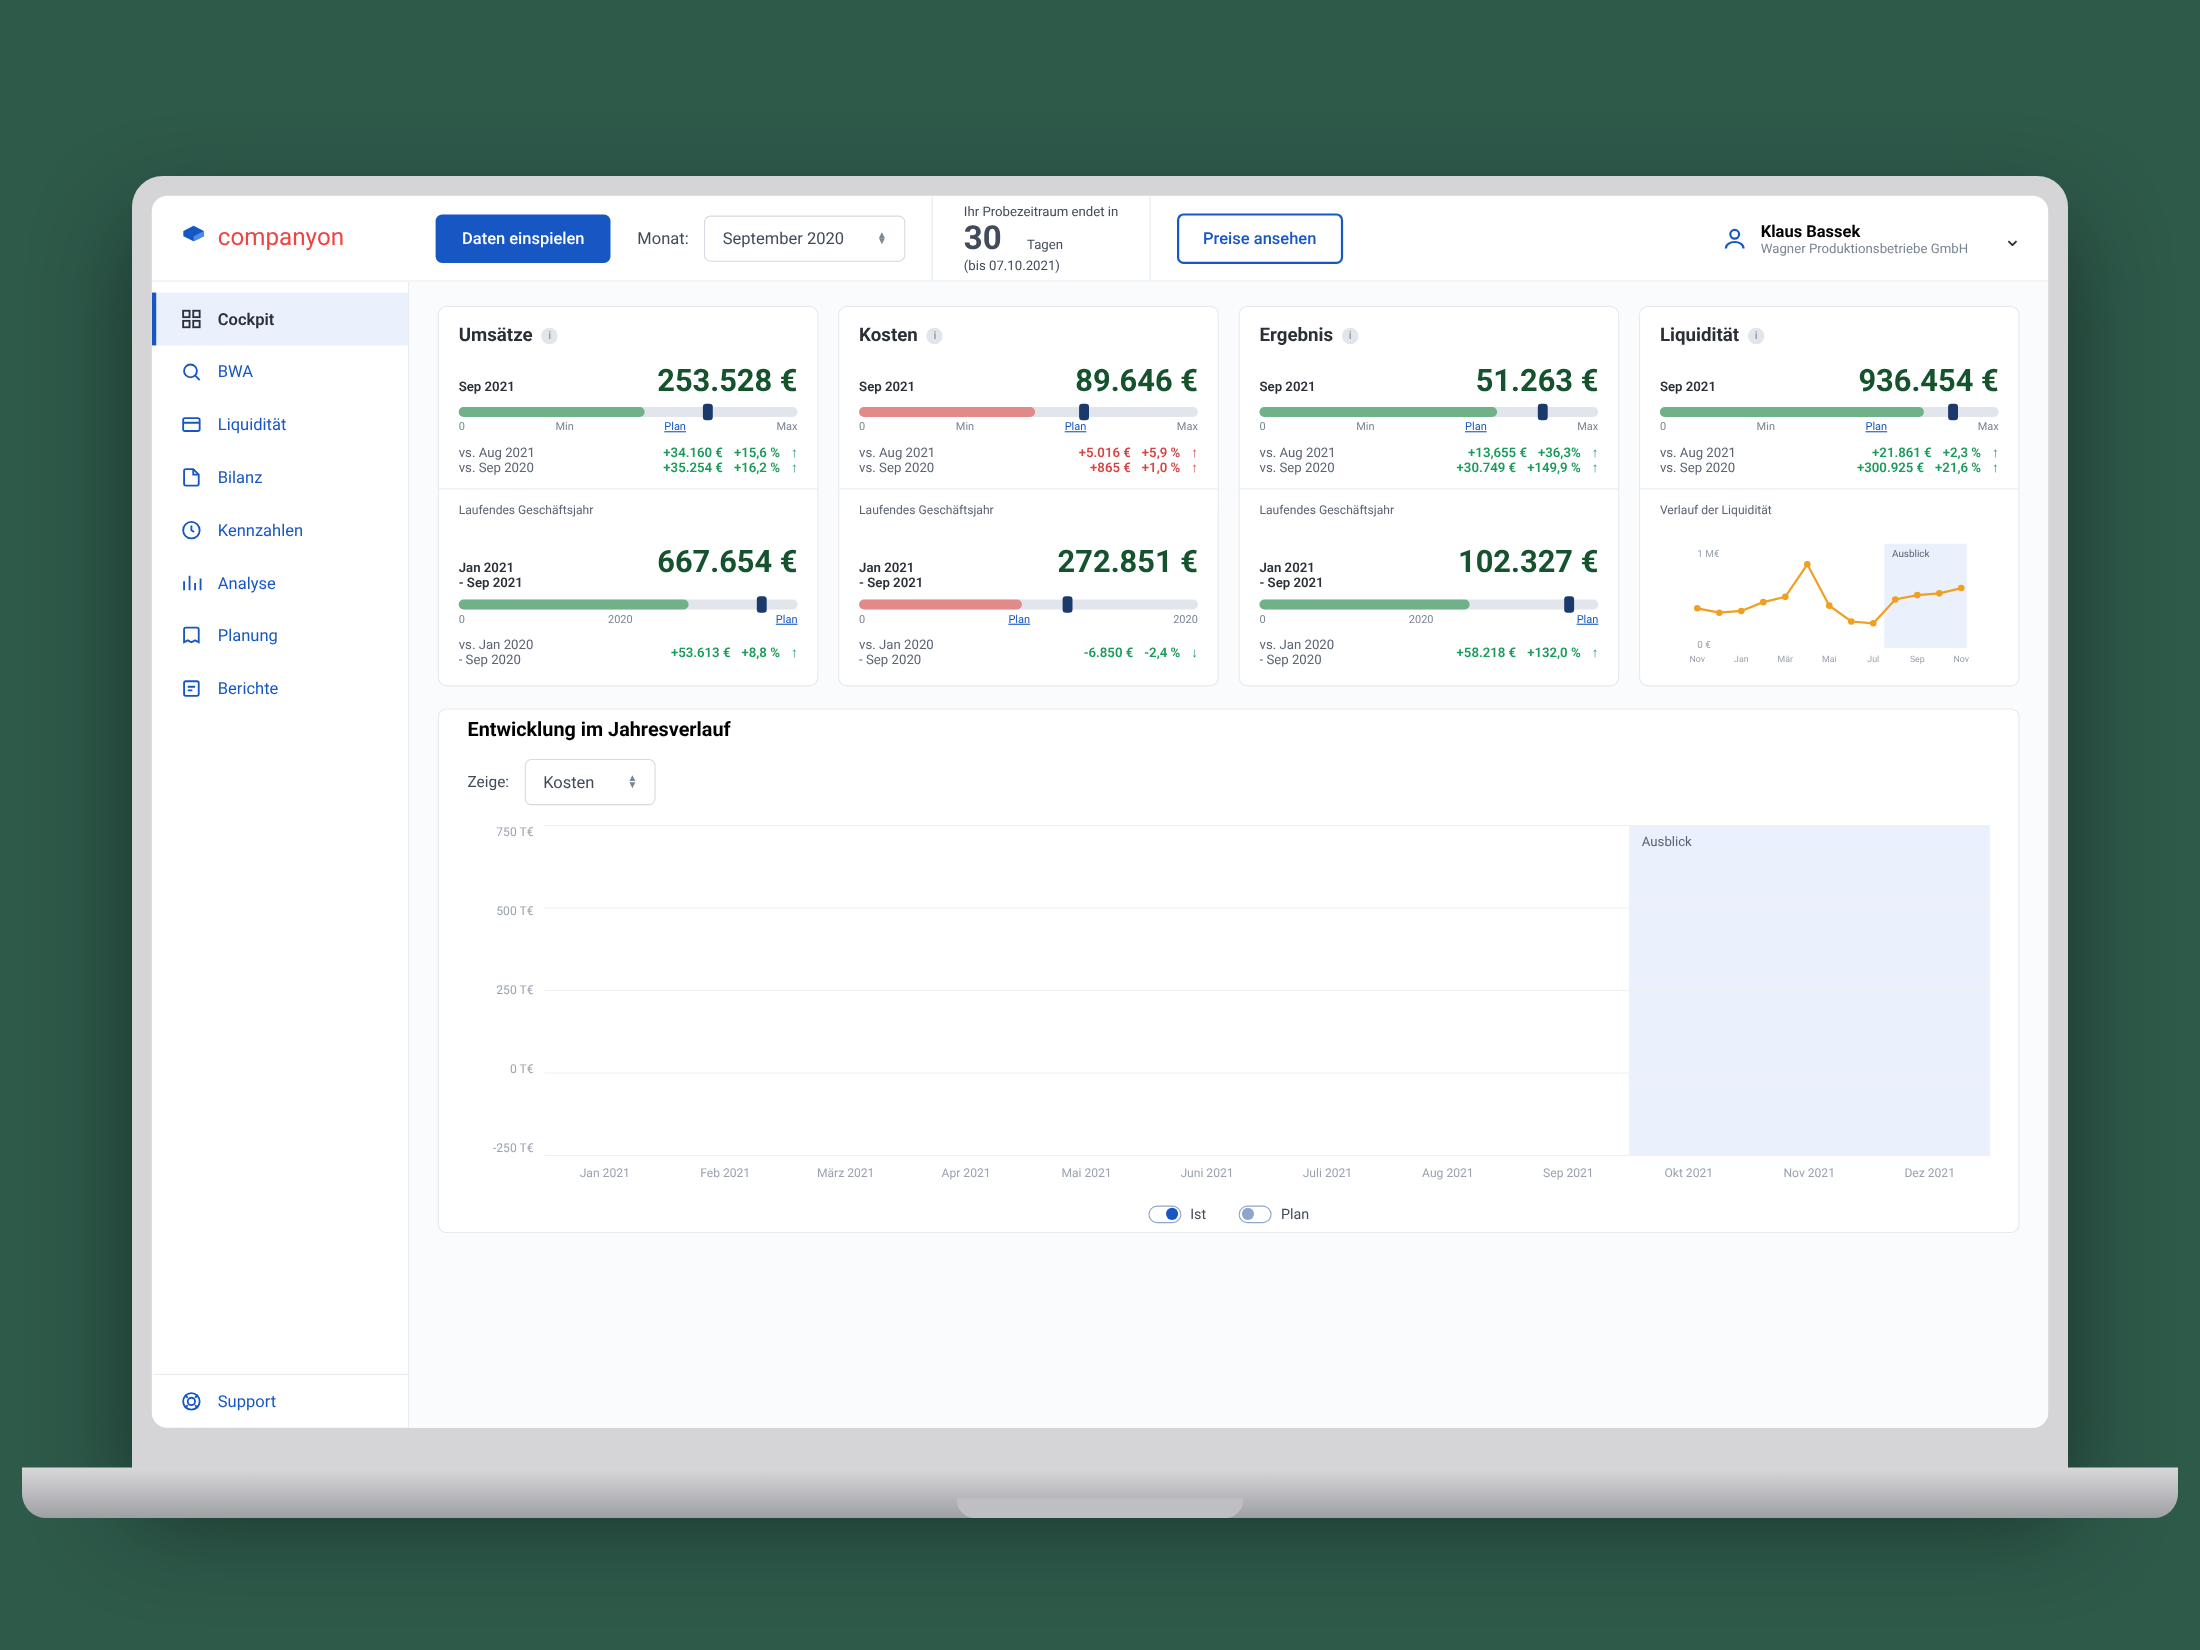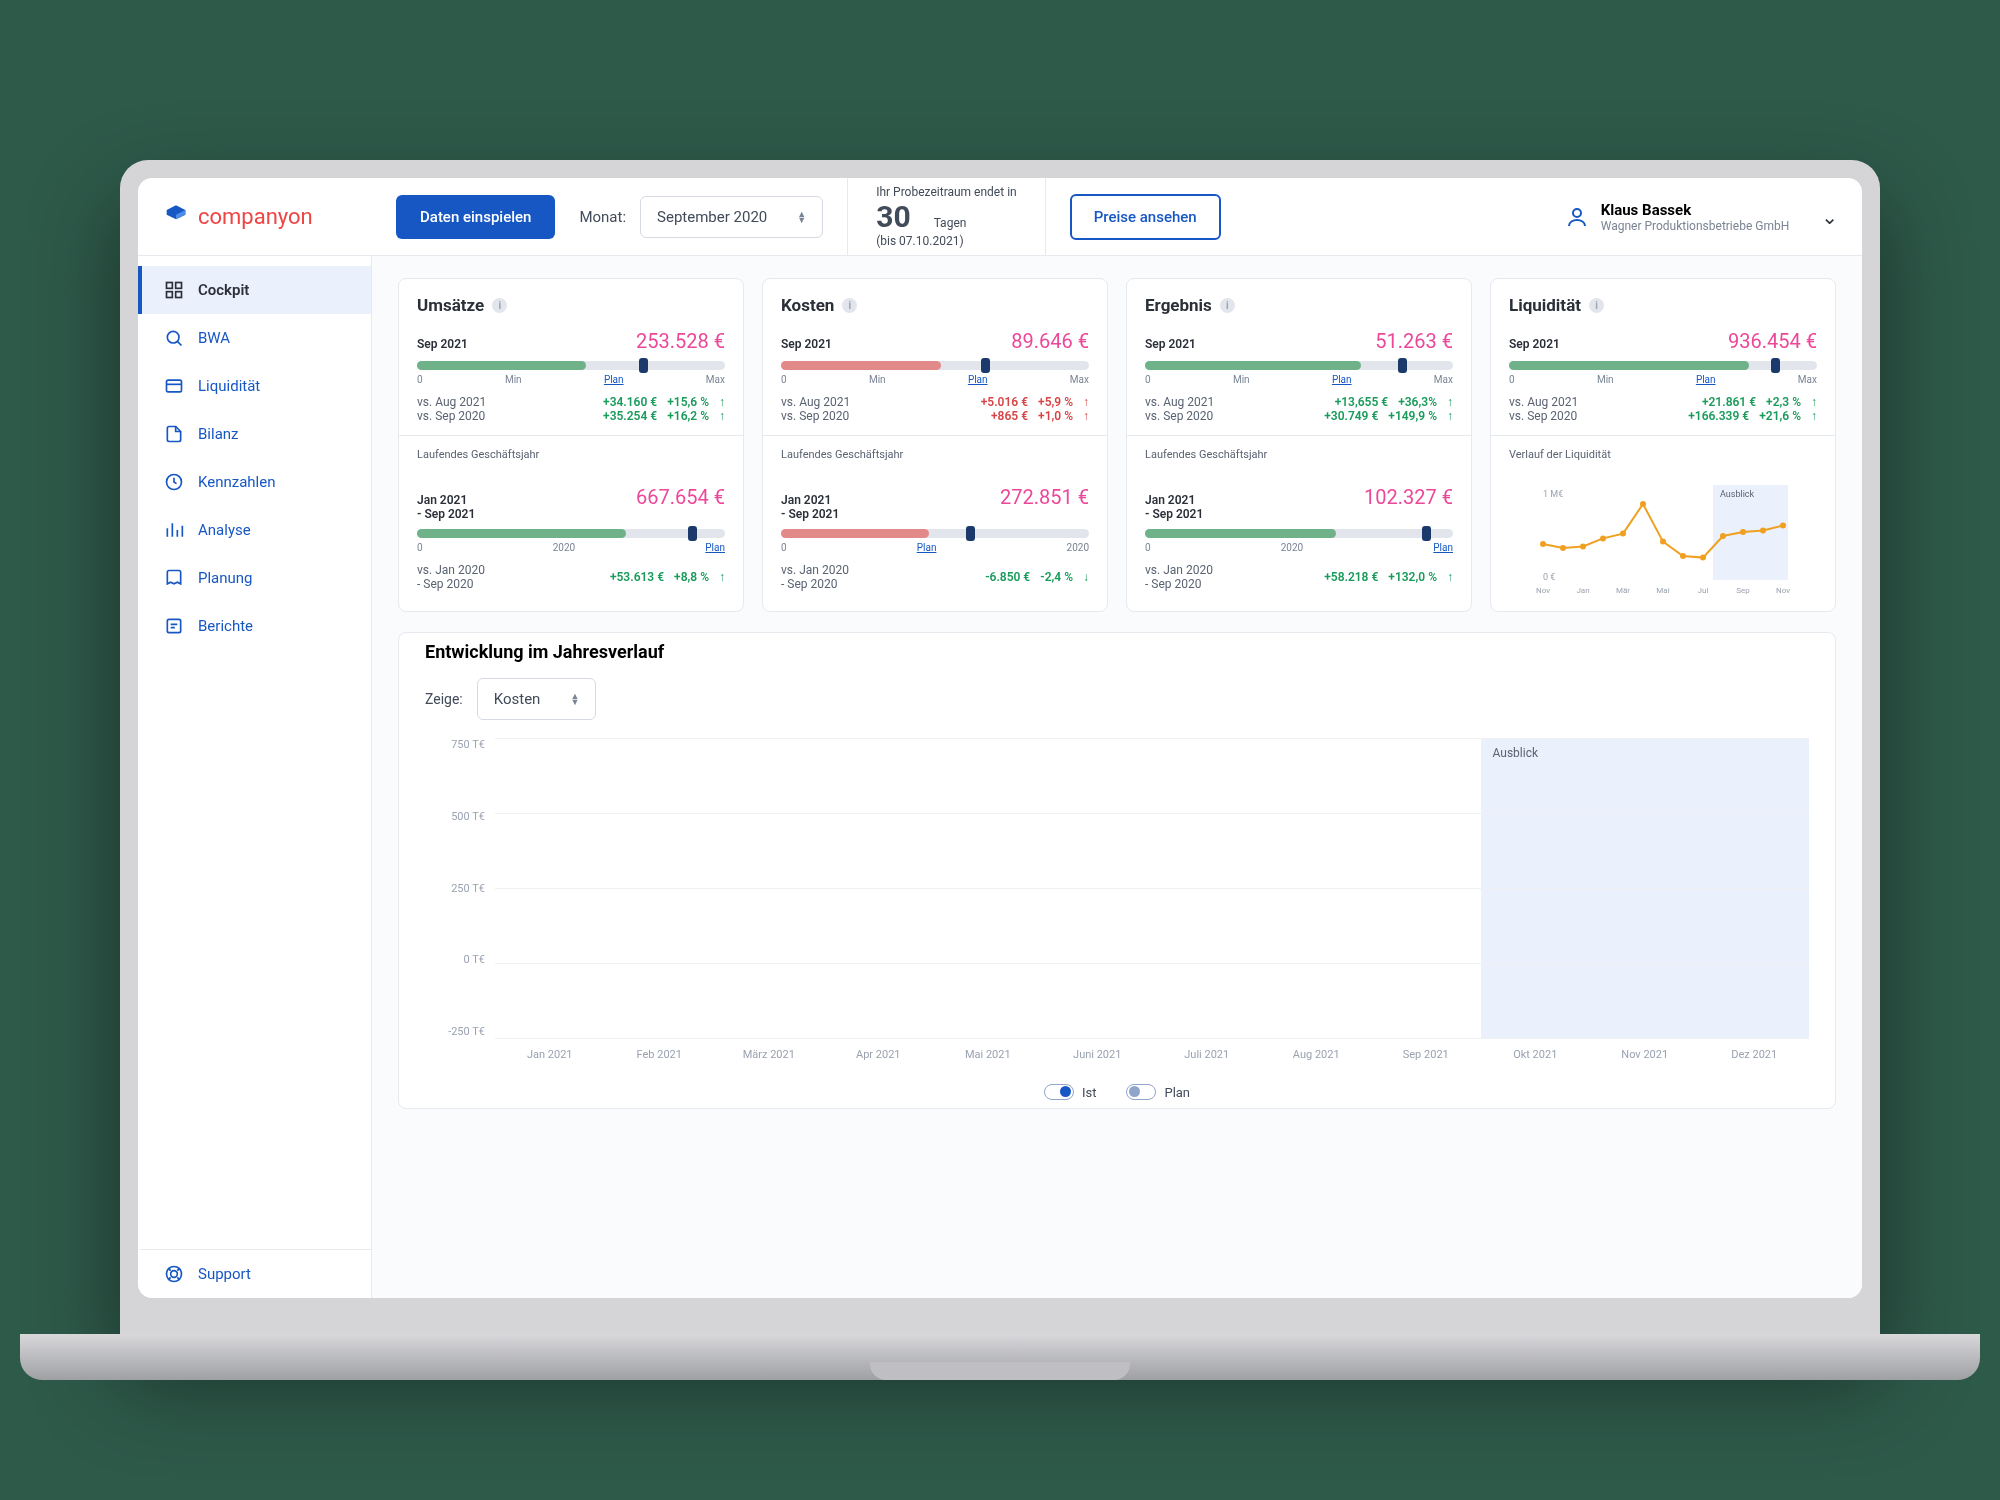--- a/index.html
+++ b/index.html
@@ -36,21 +36,21 @@
 .nav-item.active svg{stroke:#2a2f38}
 .support{border-top:1px solid #e6e9ee}
 
 .main{flex:1;padding:22px 26px;overflow:auto;background:#fafbfc}
 .cards{display:grid;grid-template-columns:repeat(4,1fr);gap:18px;margin-bottom:20px}
 .card{border:1px solid #e6e9ee;border-radius:8px;background:#fff;padding:16px 18px}
 .card h3{font-size:17px;font-weight:700;color:#2a2f38;display:flex;align-items:center;gap:8px;margin-bottom:14px}
 .info-ic{width:15px;height:15px;border-radius:50%;background:#e2e6ec;color:#9aa2b0;font-size:10px;display:inline-flex;align-items:center;justify-content:center}
 .row{display:flex;justify-content:space-between;align-items:baseline;margin-bottom:6px}
 .row .lbl{font-size:12px;font-weight:600;color:#2a2f38}
-.row .val{font-size:20px;font-weight:400;color:#ec4899}
+.row .val{font-size:28px;font-weight:700;color:#14532d}
 .bar{height:9px;border-radius:5px;background:#e2e6ec;position:relative;margin:8px 0 4px}
 .bar .fill{height:100%;border-radius:5px}
 .bar .dot{position:absolute;top:-3px;width:9px;height:15px;border-radius:3px;background:#1b3a6b}
 .scale{display:flex;justify-content:space-between;font-size:10px;color:#7a8494;margin-bottom:10px}
 .scale .plan{color:#1757c4;text-decoration:underline}
 .cmp{display:flex;justify-content:space-between;font-size:12px;margin:0 0}
 .cmp .l{color:#5a6372}
 .cmp .r{display:flex;gap:10px;align-items:center;font-weight:600}
 .pos{color:#1a9b5b}
 .neg{color:#d64545}
@@ -392,21 +392,21 @@
                 <span class="l">vs. Aug 2021</span>
                 <span class="r pos">
                   <span>+21.861 €</span>
                   <span>+2,3 %</span>
                   <span class="arr">↑</span>
                 </span>
               </div>
               <div class="cmp">
                 <span class="l">vs. Sep 2020</span>
                 <span class="r pos">
-                  <span>+166.339 €</span>
+                  <span>+300.925 €</span>
                   <span>+21,6 %</span>
                   <span class="arr">↑</span>
                 </span>
               </div>
               <div class="divider"></div>
               <div class="sub-head">Verlauf der Liquidität</div>
               <div class="spark"><svg width="100%" height="100%" viewBox="0 0 250 110">
                   <rect x="175" y="0" width="75" height="95" fill="#eaf1fd"></rect>
                   <text x="5" y="12" font-size="9" fill="#9aa2b0">1 M€</text>
                   <text x="5" y="95" font-size="9" fill="#9aa2b0">0 €</text>

